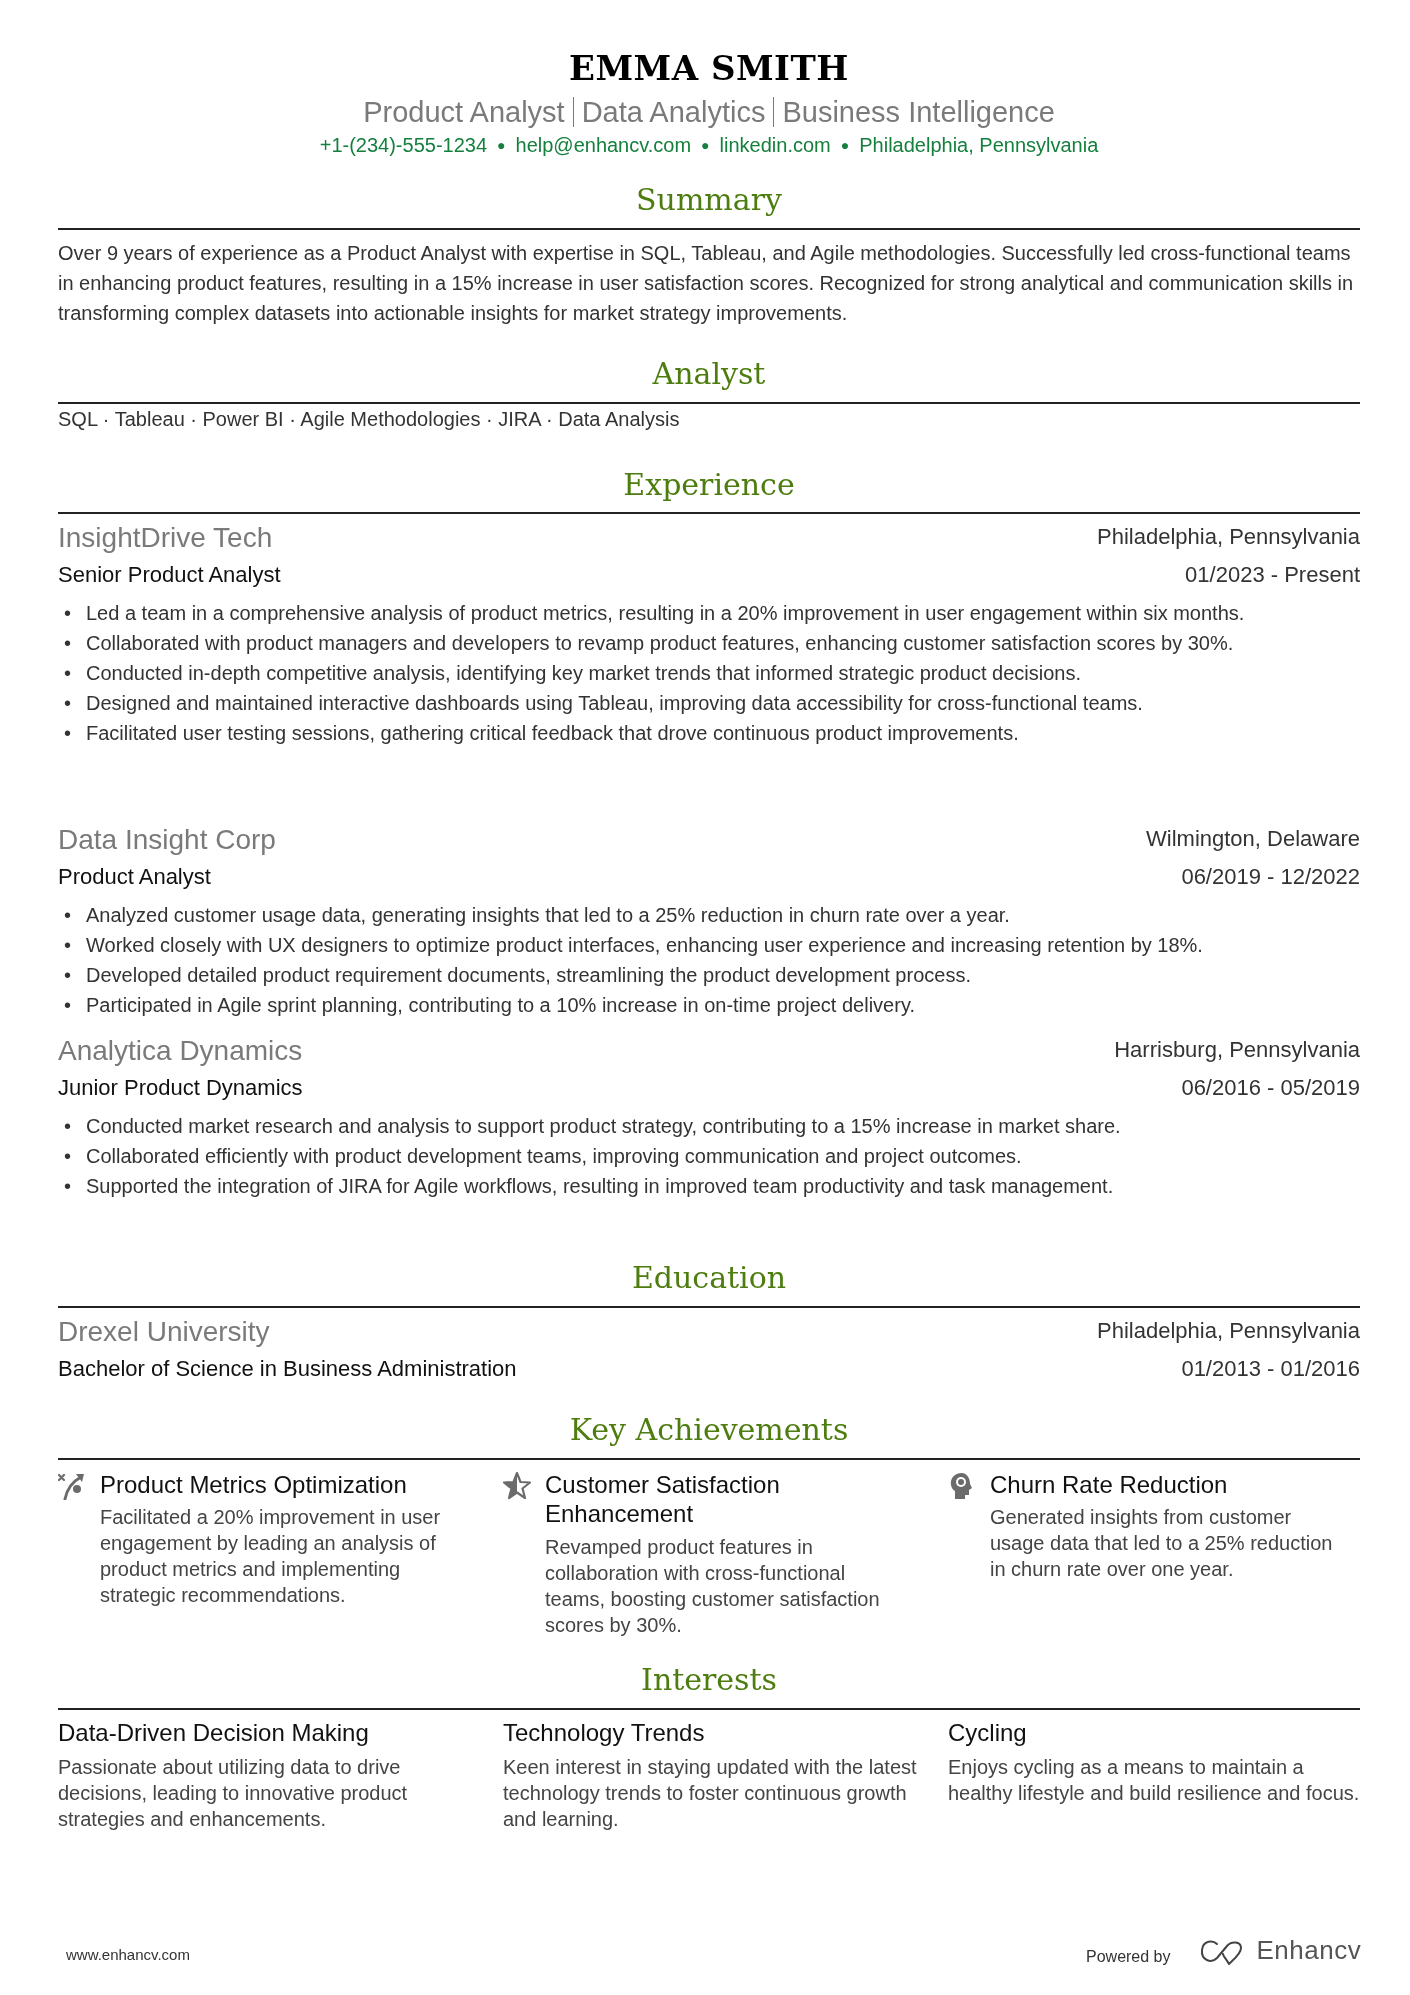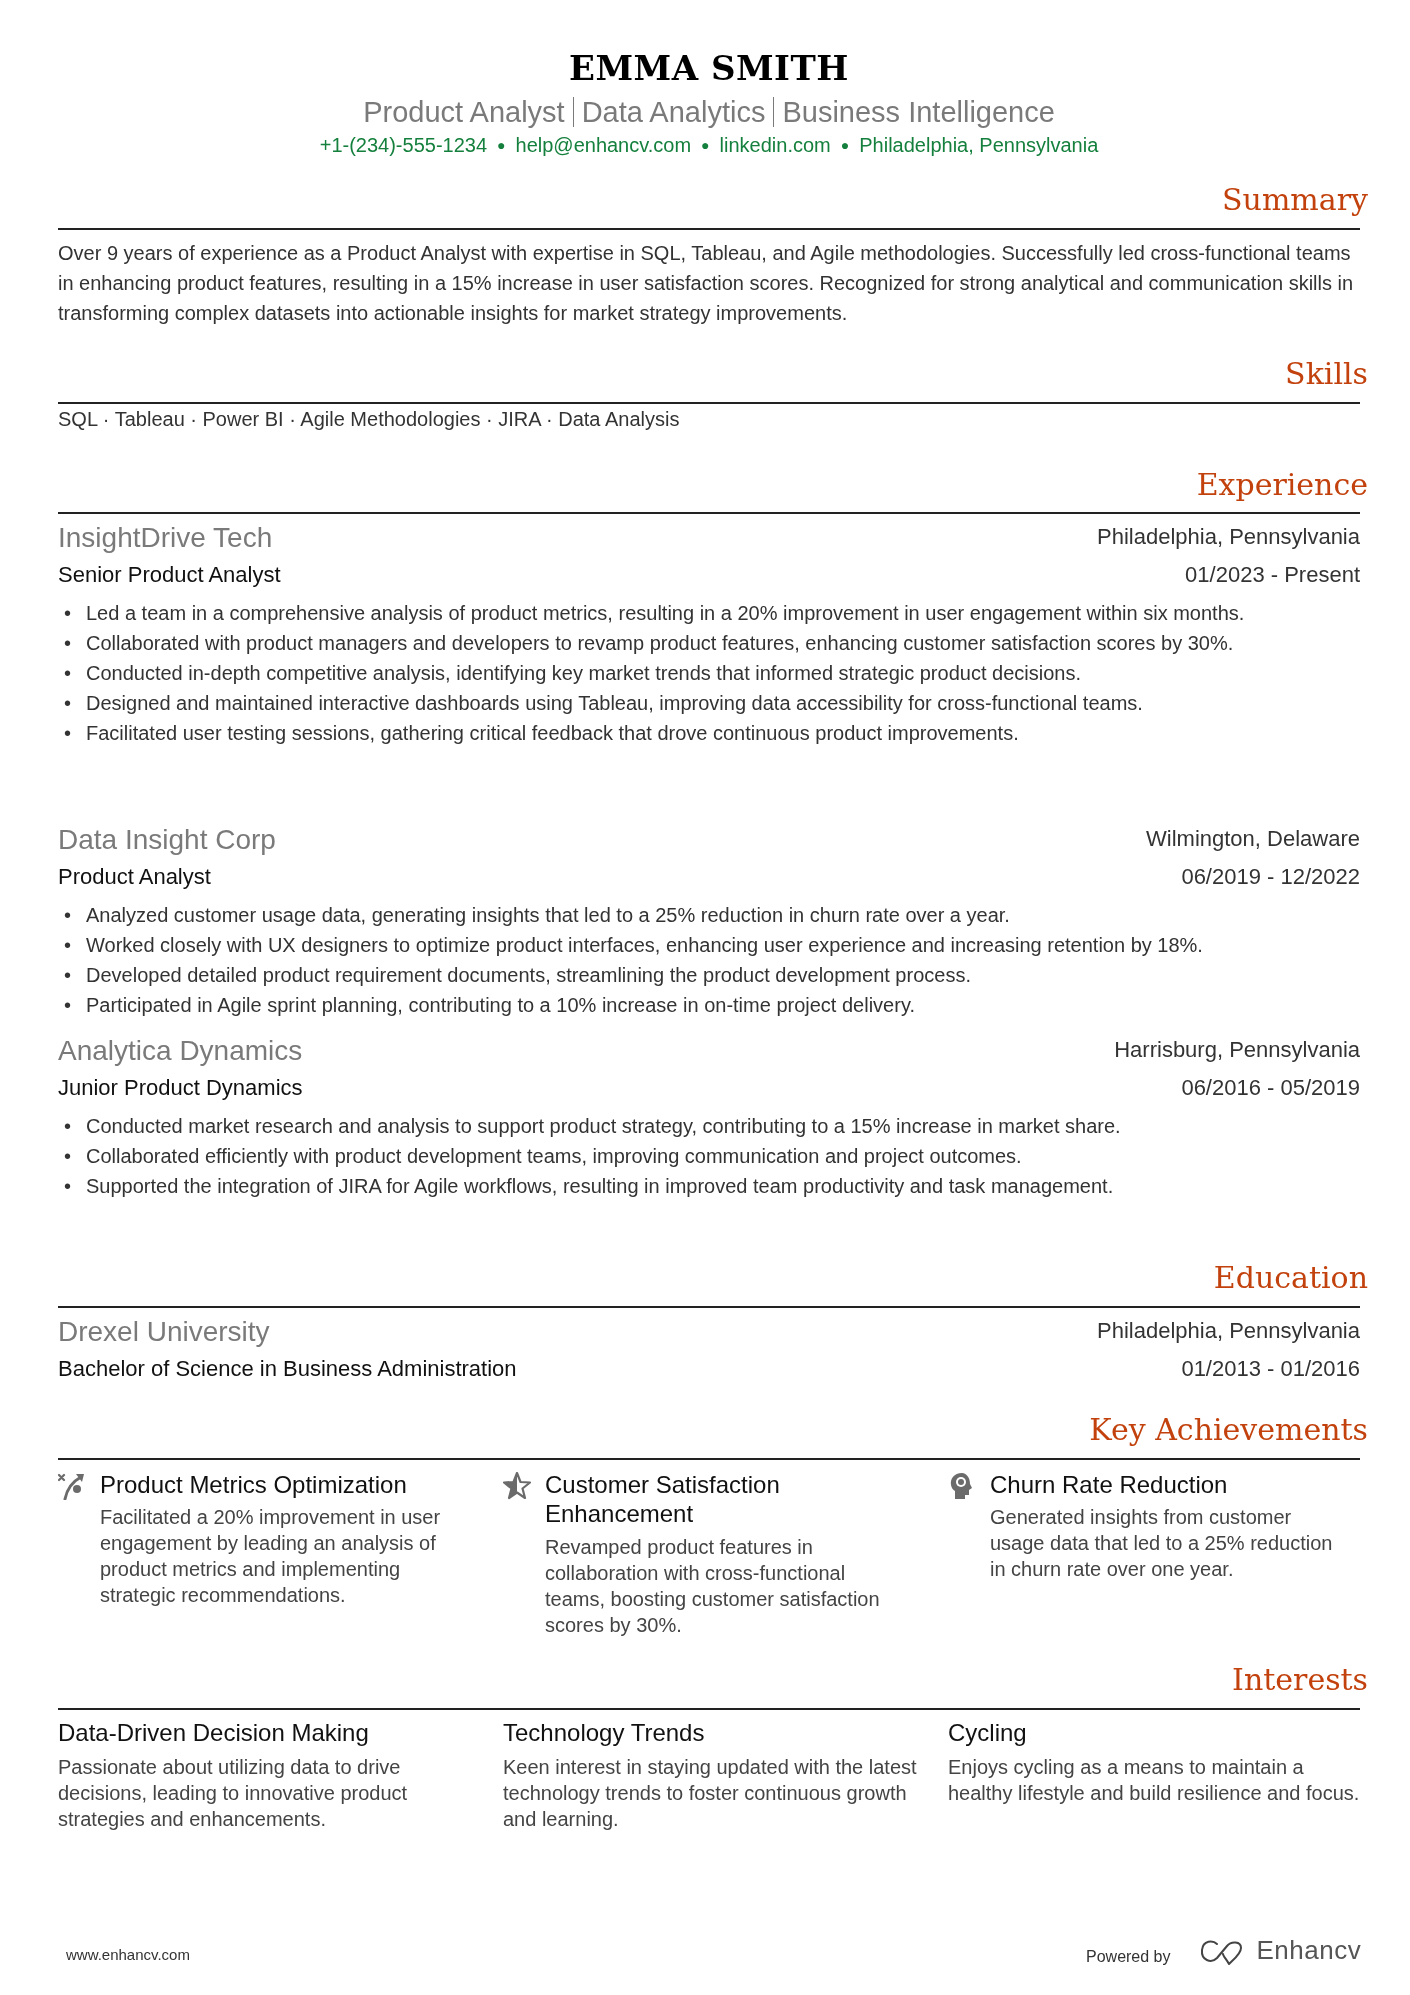--- a/index.html
+++ b/index.html
@@ -11,22 +11,22 @@
   .name { position: absolute; top: 48px; left: 0; width: 100%; text-align: center;
           font-size: 34px; font-weight: bold; letter-spacing: 0.5px; color: #000; }
   .subtitle { position: absolute; top: 96px; left: 0; width: 100%; text-align: center;
               font-size: 29px; color: #7a7a7a; }
   .subtitle .sep { display: inline-block; width: 1px; height: 30px; background: #7a7a7a;
                    vertical-align: -5px; margin: 0 8px; }
   .contacts { position: absolute; top: 134px; left: 0; width: 100%; text-align: center;
               font-size: 20px; color: #15803d; }
   .contacts .dot { margin: 0 10px; font-size: 14px; vertical-align: 2px; }
 
-  .sec-title { position: absolute; left: 8px; width: 100%; text-align: right;
-               font-size: 30px; color: #c2410c; }
+  .sec-title { position: absolute; left: 0; width: 100%; text-align: center;
+               font-size: 30px; color: #4d7c0f; }
   .rule { position: absolute; left: 0; width: 100%; height: 2px; background: #222; }
 
   .para { position: absolute; left: 0; width: 1302px; font-size: 20px; line-height: 30px; color: #333; }
 
   .row { position: absolute; left: 0; width: 100%; }
   .company { position: absolute; left: 0; font-size: 28px; color: #7a7a7a; }
   .loc { position: absolute; right: 0; font-size: 22px; color: #333; }
   .role { position: absolute; left: 0; font-size: 22px; color: #111; }
   .date { position: absolute; right: 0; font-size: 22px; color: #333; }
 
@@ -59,21 +59,21 @@
     <span>Product Analyst</span><span class="sep"></span><span>Data Analytics</span><span class="sep"></span><span>Business Intelligence</span>
   </div>
   <div class="contacts">
     <span>+1-(234)-555-1234</span><span class="dot">●</span><span>help@enhancv.com</span><span class="dot">●</span><span>linkedin.com</span><span class="dot">●</span><span>Philadelphia, Pennsylvania</span>
   </div>
 
   <div class="sec-title serif" style="top:182px;">Summary</div>
   <div class="rule" style="top:228px;"></div>
   <div class="para" style="top:238px;">Over 9 years of experience as a Product Analyst with expertise in SQL, Tableau, and Agile methodologies. Successfully led cross-functional teams in enhancing product features, resulting in a 15% increase in user satisfaction scores. Recognized for strong analytical and communication skills in transforming complex datasets into actionable insights for market strategy improvements.</div>
 
-  <div class="sec-title serif" style="top:356px;">Skills</div>
+  <div class="sec-title serif" style="top:356px;">Analyst</div>
   <div class="rule" style="top:402px;"></div>
   <div class="para" style="top:404px;">SQL · Tableau · Power BI · Agile Methodologies · JIRA · Data Analysis</div>
 
   <div class="sec-title serif" style="top:467px;">Experience</div>
   <div class="rule" style="top:512px;"></div>
 
   <div class="row" style="top:522px;">
     <div class="company" style="top:0;">InsightDrive Tech</div>
     <div class="loc" style="top:2px;">Philadelphia, Pennsylvania</div>
     <div class="role" style="top:40px;">Senior Product Analyst</div>

